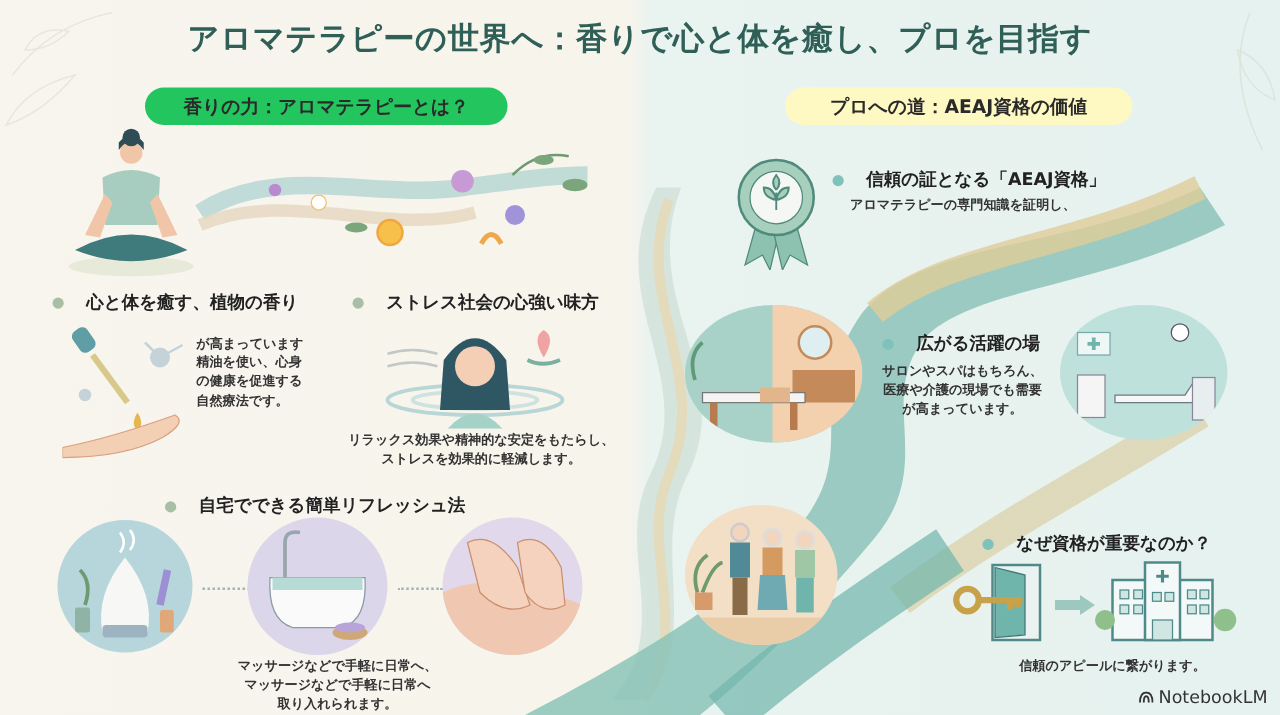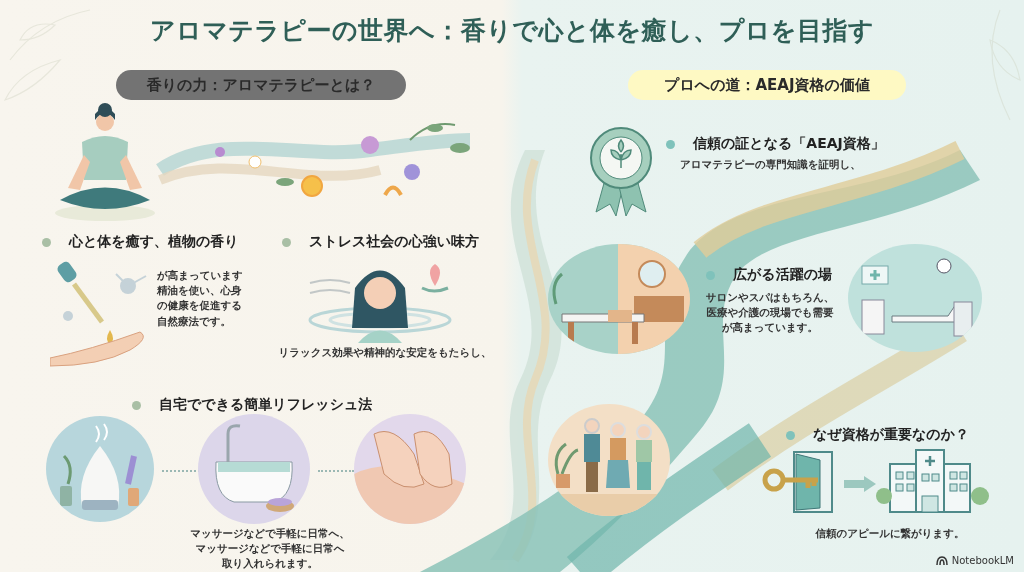--- a/index.html
+++ b/index.html
@@ -12,30 +12,30 @@
   }
   .abs { position: absolute; }
   .title {
     left: 0; top: 14px; width: 1024px; text-align: center;
     font-size: 25px; font-weight: bold; color: #2f5f57; letter-spacing: 0.5px;
   }
   .pill {
     height: 30px; border-radius: 15px; display: flex; align-items: center; justify-content: center;
     font-weight: bold; font-size: 15px; color: #2a2a2a;
   }
-  .pill-left { left: 116px; top: 70px; width: 290px; background: #737373; }
+  .pill-left { left: 116px; top: 70px; width: 290px; background: #22c55e; }
   .pill-right { left: 628px; top: 70px; width: 278px; background: #fef9c3; }
   .heading { font-weight: bold; font-size: 14px; color: #222; display: flex; align-items: center; gap: 18px; white-space: nowrap; }
   .dot { width: 9px; height: 9px; border-radius: 50%; display: inline-block; flex: none; }
   .dot-green { background: #a9bfa5; }
   .dot-teal { background: #7fc2bb; }
   .body-text { font-size: 10.5px; font-weight: bold; color: #333; line-height: 1.45; }
   .center { text-align: center; }
   .circle { border-radius: 50%; overflow: hidden; }
-  .brand { right: 10px; bottom: 6px; font-size: 10px; color: #333; display: flex; align-items: center; gap: 4px; }
+  .brand { right: 10px; bottom: 6px; font-size: 14px; color: #333; display: flex; align-items: center; gap: 4px; }
 </style>
 </head>
 <body>
 
 <svg class="abs" style="left:0;top:0" width="1024" height="572">
 
   <g opacity="0.35" stroke="#c9cdb9" fill="none" stroke-width="1.2">
     <path d="M10 60 Q40 20 90 10"></path>
     <path d="M20 40 Q30 20 55 25 Q40 40 20 40 Z"></path>
     <path d="M5 100 Q20 70 60 60 Q35 90 5 100 Z"></path>
@@ -111,20 +111,21 @@
   <path d="M55 30 Q80 -5 105 30 L108 70 L52 70 Z" fill="#2f5663"></path>
   <circle cx="80" cy="35" r="16" fill="#f4cfb6"></circle>
   <path d="M58 85 Q80 60 102 85 Z" fill="#a5d2c7"></path>
   <path d="M10 25 q20 -6 40 0" stroke="#c2c7c7" stroke-width="2" fill="none"></path>
   <path d="M10 35 q20 -6 40 0" stroke="#c2c7c7" stroke-width="2" fill="none"></path>
   <path d="M135 28 q-10 -16 0 -22 q10 6 0 22 Z" fill="#f0a3a3"></path>
   <path d="M122 30 q12 6 26 0" stroke="#7bb0a0" stroke-width="3" fill="none"></path>
 </svg>
 <div class="abs body-text center" style="left:260px;top:345px;width:250px">
   <div>リラックス効果や精神的な安定をもたらし、</div>
+  <div>ストレスを効果的に軽減します。</div>
 </div>
 
 <div class="abs heading" style="left:132px;top:396px">
   <span class="dot dot-green"></span>
   <span>自宅でできる簡単リフレッシュ法</span>
 </div>
 <div class="abs circle" style="left:46px;top:416px;width:108px;height:106px;background:#b7d6dc">
   <svg width="108" height="106">
     <path d="M54 30 Q30 60 36 90 L72 90 Q78 60 54 30 Z" fill="#f7f7f5"></path>
     <rect x="36" y="84" width="36" height="10" rx="3" fill="#9db3c1"></rect>

